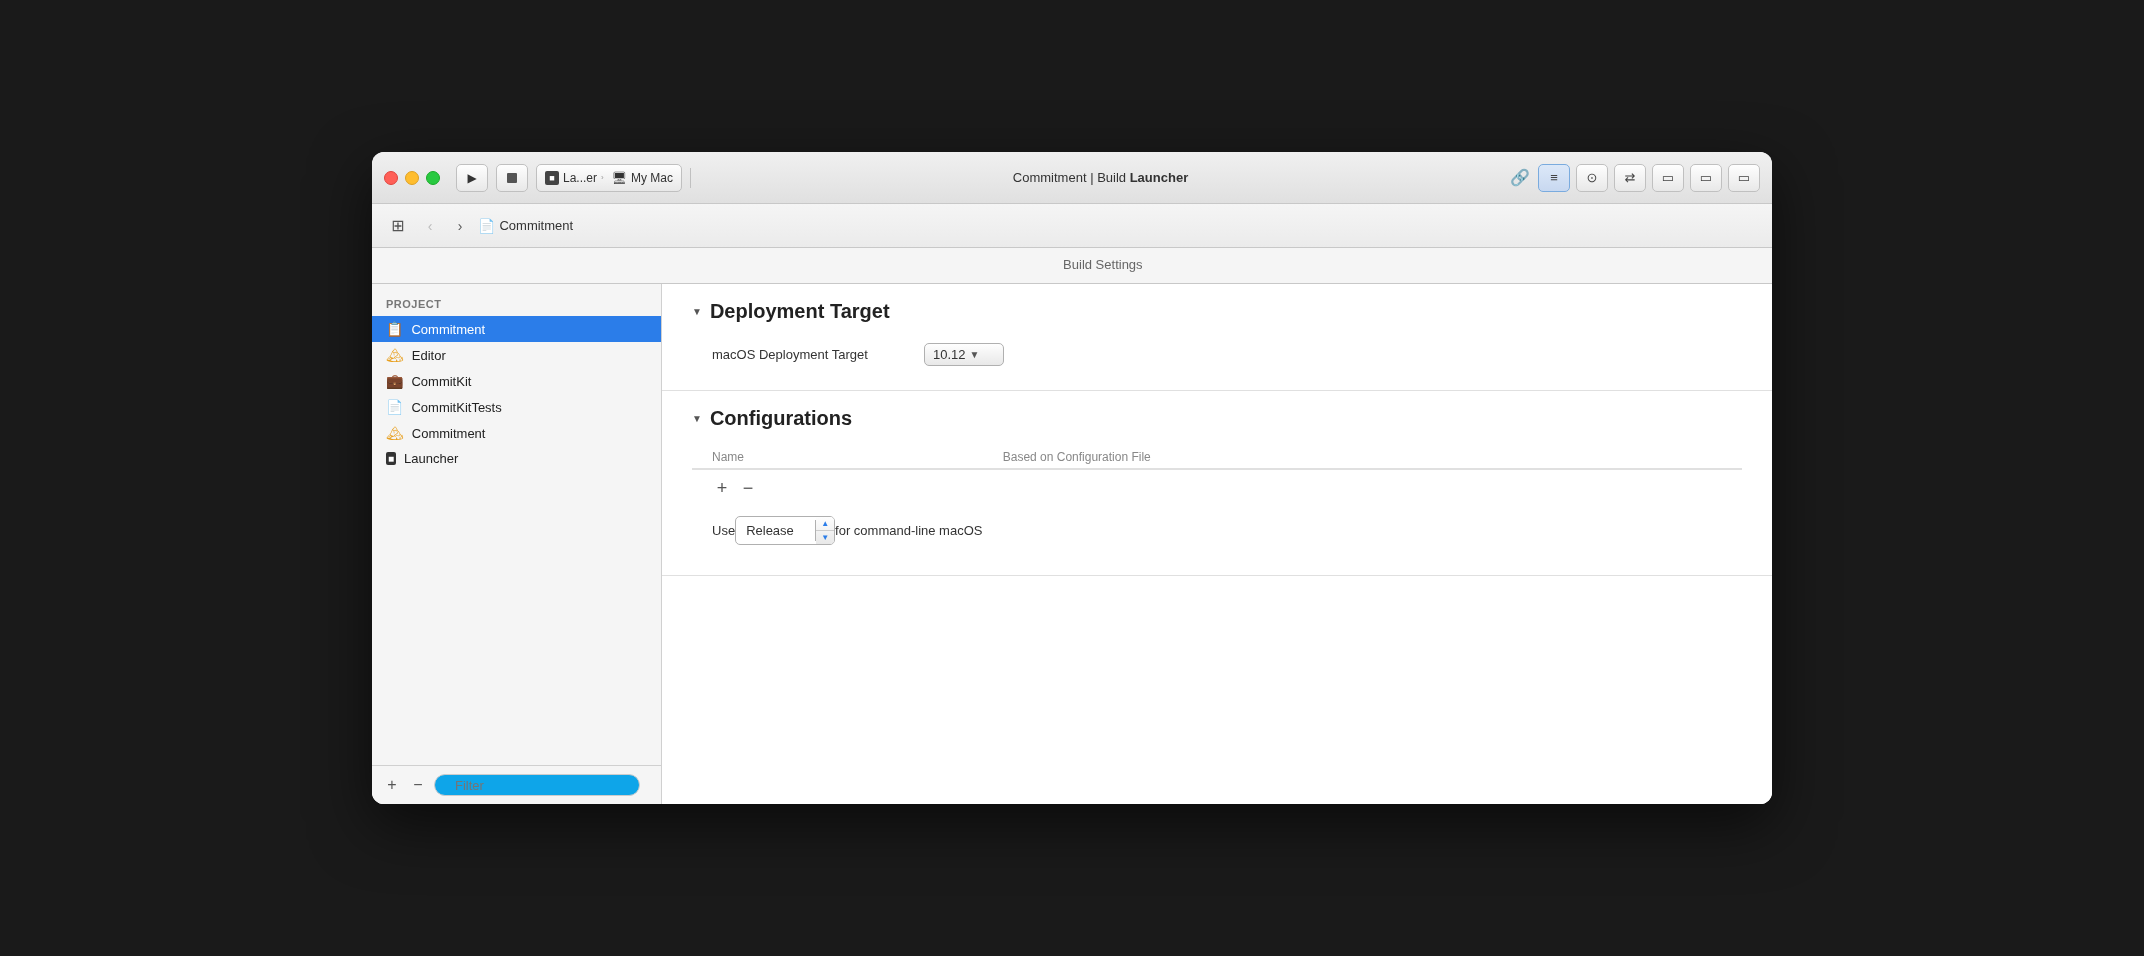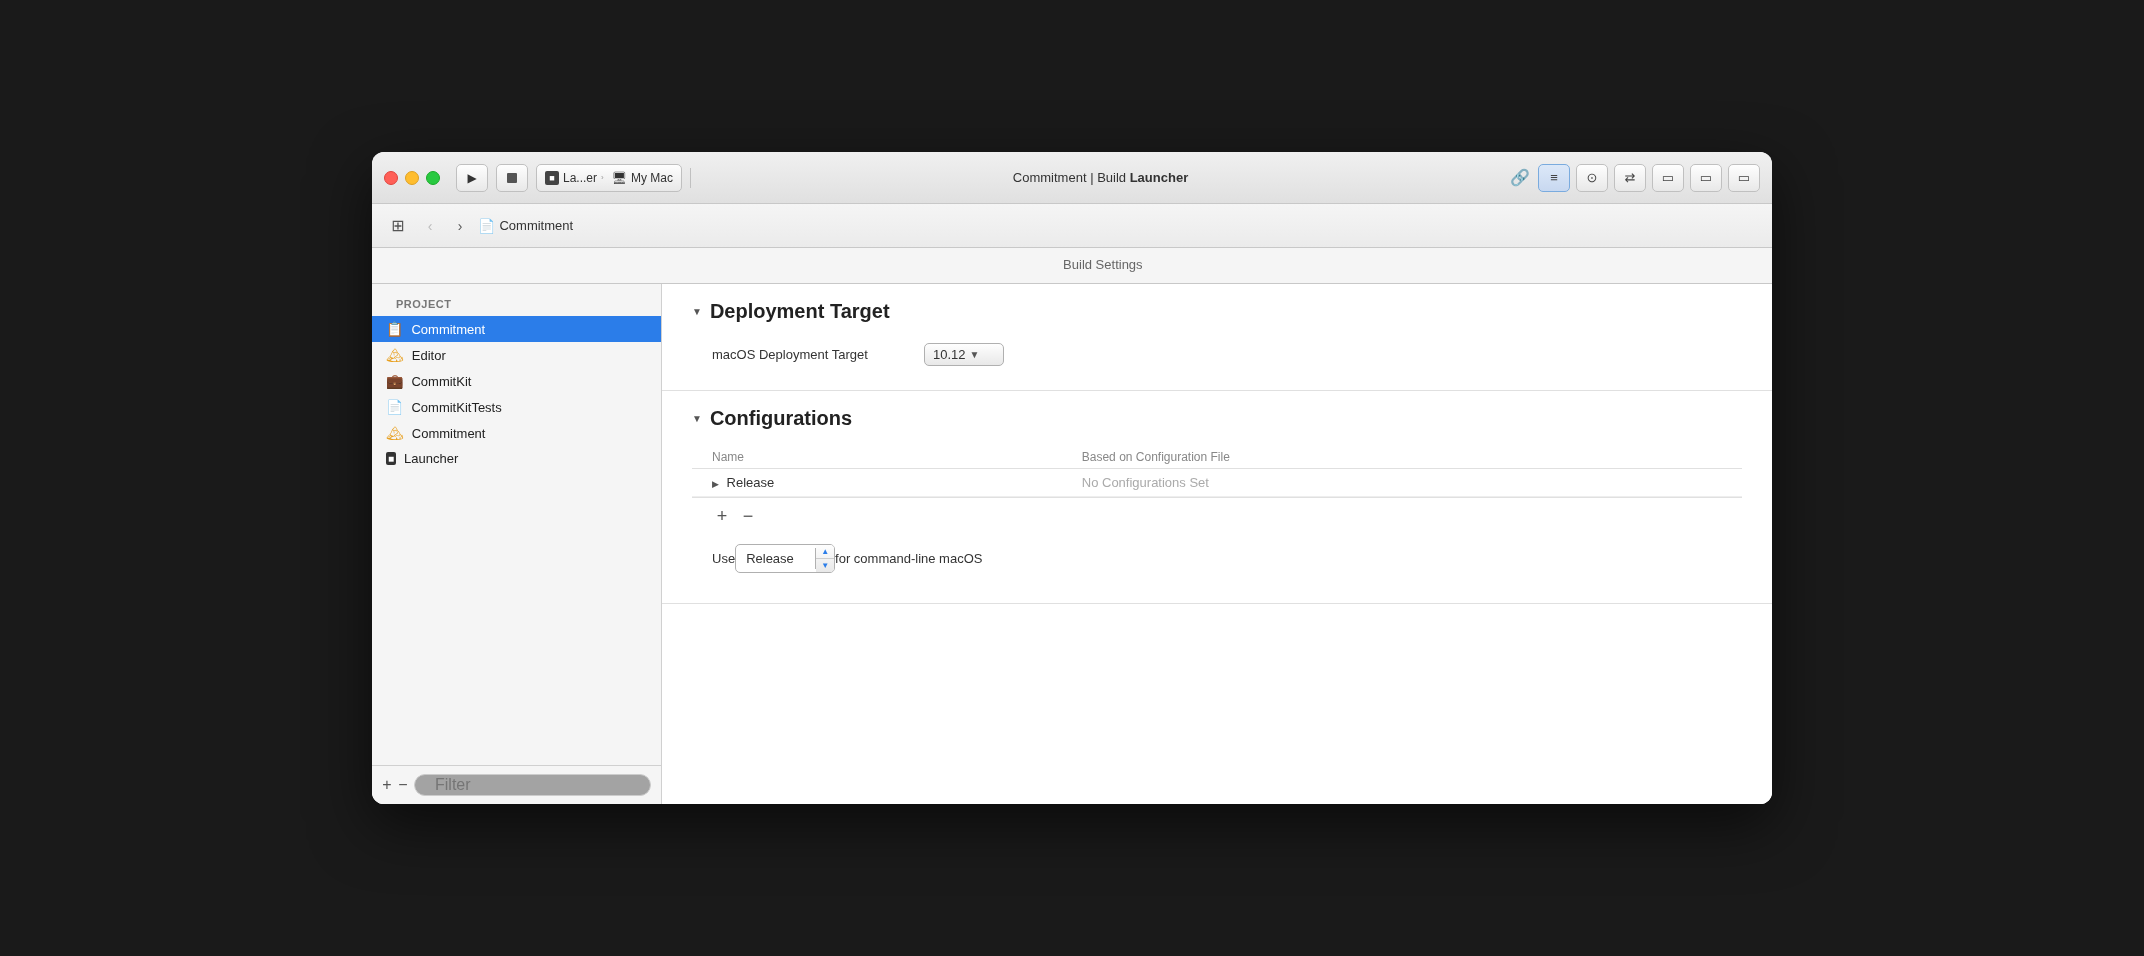--- a/index.html
+++ b/index.html
@@ -196,21 +196,21 @@
       width: 290px;
       background: #f5f5f5;
       border-right: 1px solid #d0d0d0;
       display: flex;
       flex-direction: column;
     }
     .sidebar-section-header {
       font-size: 11px;
       font-weight: bold;
       color: #777;
-      padding: 14px 24px 6px;
+      padding: 14px 14px 6px;
       letter-spacing: 0.5px;
     }
     .sidebar-item {
       display: flex;
       align-items: center;
       padding: 5px 14px;
       gap: 8px;
       font-size: 13px;
       color: #222;
       cursor: pointer;
@@ -246,22 +246,22 @@
       cursor: pointer;
       font-size: 16px;
       color: #555;
     }
     .filter-input {
       flex: 1;
       height: 22px;
       border: 1px solid #ccc;
       border-radius: 11px;
       padding: 0 8px 0 20px;
-      font-size: 16px;
-      background: #a3a3a3;
+      font-size: 13px;
+      background: #0ea5e9;
       outline: none;
       position: relative;
     }
     .filter-wrapper {
       flex: 1;
       position: relative;
     }
     .filter-icon {
       position: absolute;
       left: 7px;
@@ -524,27 +524,20 @@
           <span class="section-title">Configurations</span>
         </div>
         <table class="config-table">
           <thead>
             <tr>
               <th>Name</th>
               <th>Based on Configuration File</th>
             </tr>
           </thead>
           <tbody>
-            <tr>
-              <td>
-                <span class="row-expand">▶</span>
-                <span>Release</span>
-              </td>
-              <td>No Configurations Set</td>
-            </tr>
           </tbody>
         </table>
         <div class="config-actions">
           <div class="config-action-btn">+</div>
           <div class="config-action-btn">−</div>
         </div>
         <div class="use-row">
           <span>Use</span>
           <div class="stepper-dropdown">
             <span class="stepper-value">Release</span>

